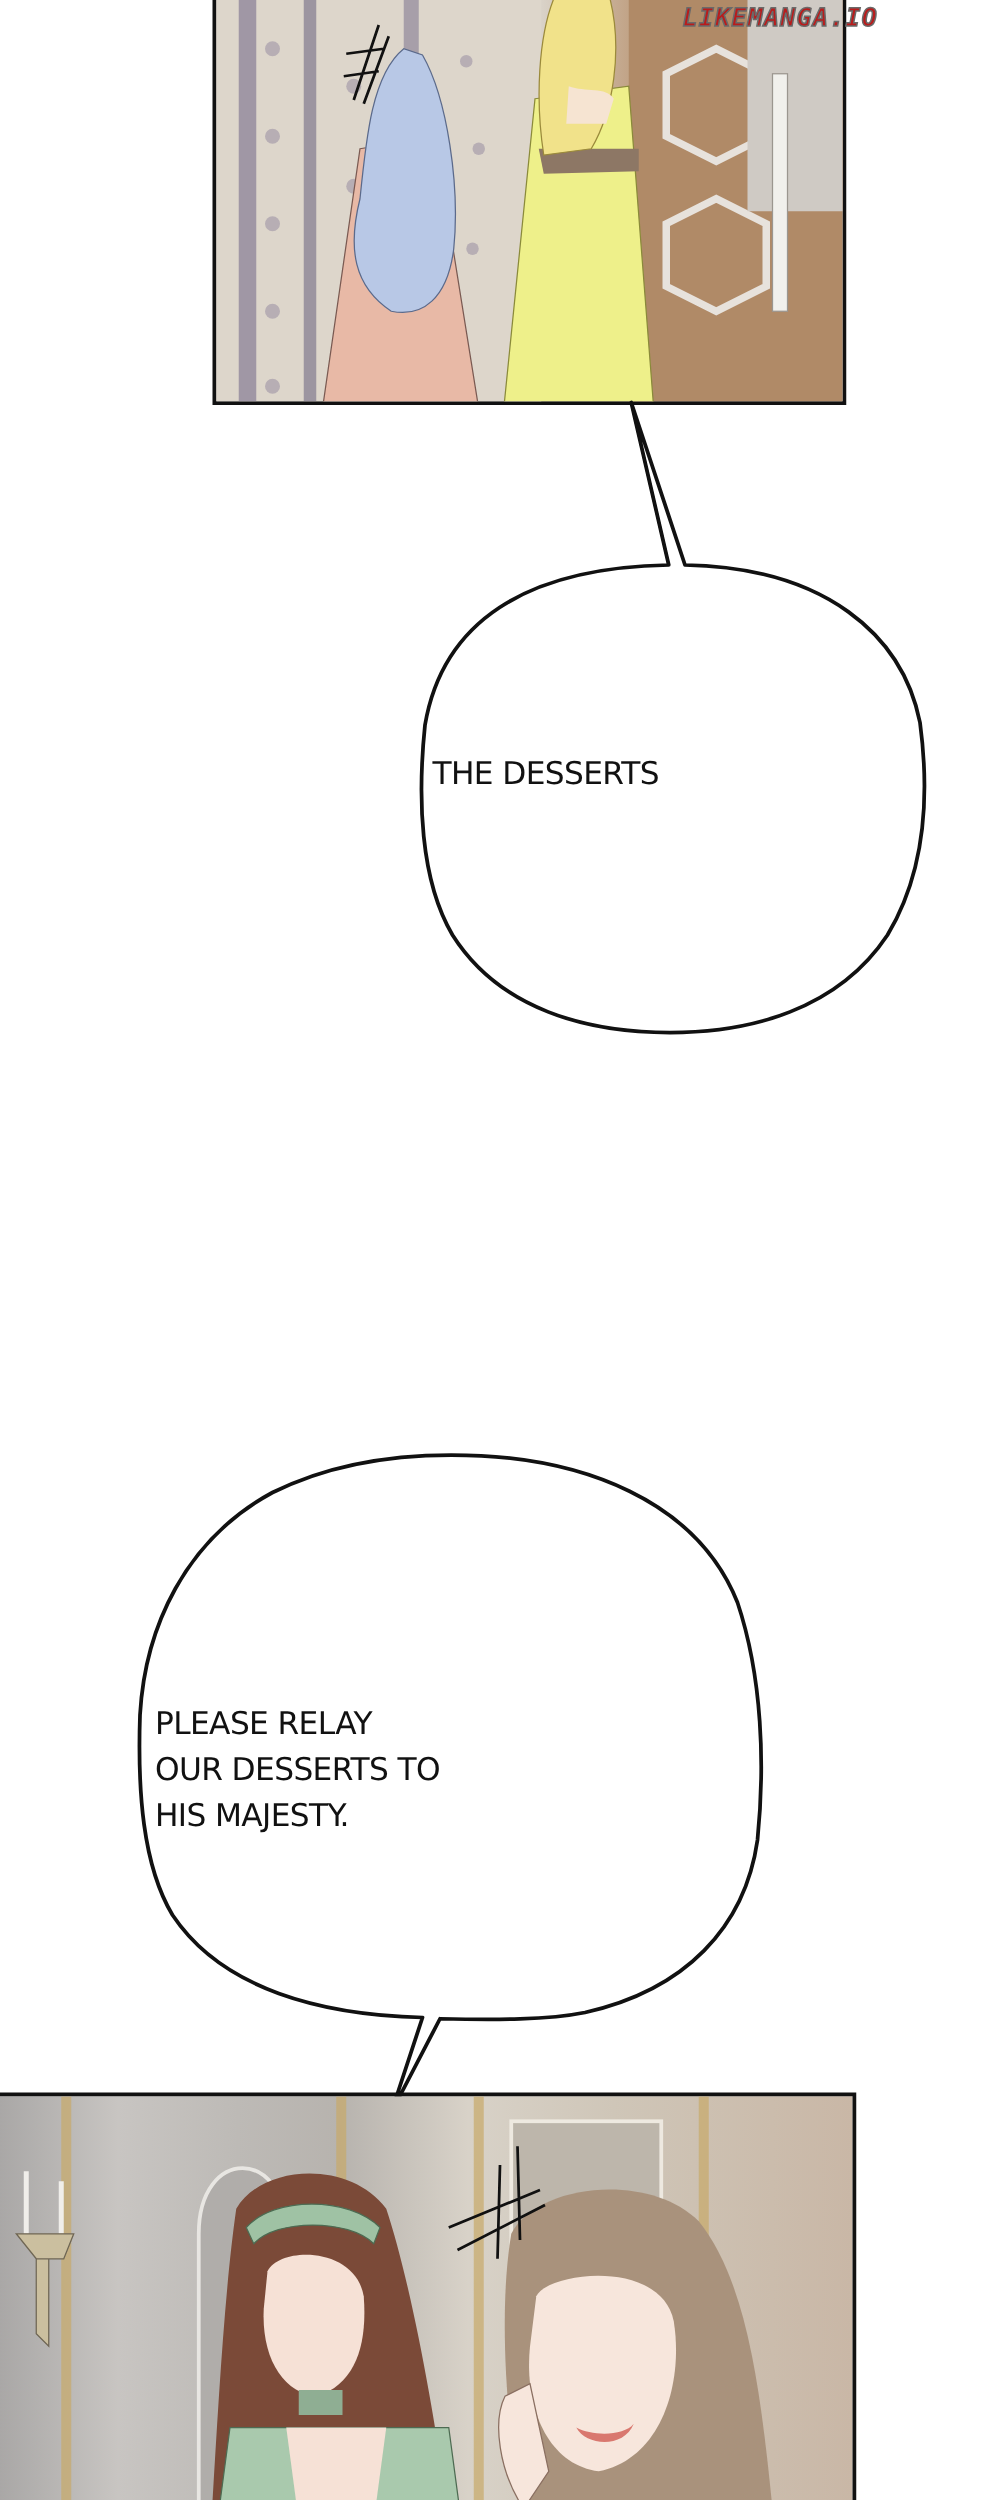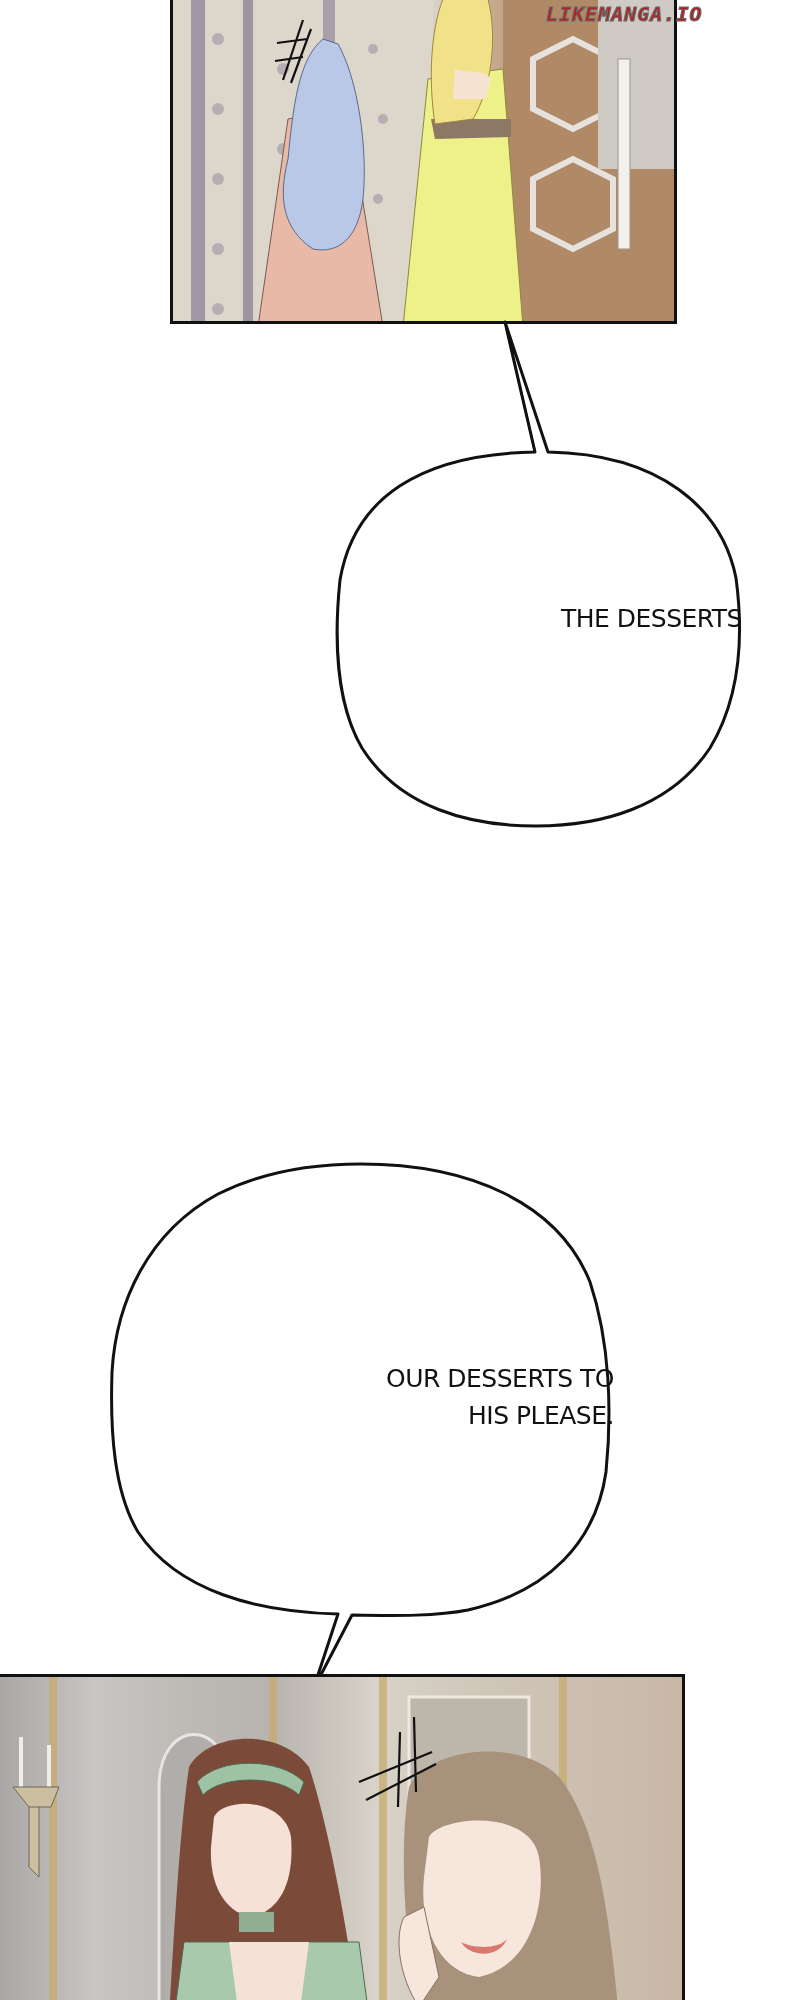--- a/index.html
+++ b/index.html
@@ -7,21 +7,21 @@
   .panel{position:absolute;border:3px solid #111;box-sizing:border-box;overflow:hidden;}
   #panel1{left:170px;top:-4px;width:507px;height:328px;
     background:
       linear-gradient(90deg, transparent 0 56%, transparent 56%),
       linear-gradient(90deg,#cfc7bd 0%,#bdb3c4 10%,#e9e3d6 18%,#a9a0b8 24%,#e8e2d4 34%,#c9c1ce 44%,#d9d2c8 52%,#b78f6a 72%,#a87d57 80%,#c9c3bd 86%,#e6e4e0 100%);}
   #panel2{left:-4px;top:1674px;width:689px;height:340px;
     background:linear-gradient(90deg,#a9a7a6 0%,#c8c5c2 14%,#bdbab6 28%,#b7b3ae 40%,#d8d2c8 55%,#cfc6b8 72%,#c9b7a6 100%);}
   .fig{position:absolute;}
   .bubble{position:absolute;}
   .bubble svg{position:absolute;left:0;top:0;overflow:visible;}
-  .bubble-text{position:absolute;left:16px;right:0;text-align:right;color:#111;font-family:"DejaVu Sans","Liberation Sans",sans-serif;font-size:25px;line-height:37px;letter-spacing:-0.5px;}
+  .bubble-text{position:absolute;left:16px;right:0;text-align:left;color:#111;font-family:"DejaVu Sans","Liberation Sans",sans-serif;font-size:25px;line-height:37px;letter-spacing:-0.5px;}
   .bubble-text span{display:block;}
   .watermark{position:absolute;left:546px;top:2px;font-family:"DejaVu Sans Mono","Liberation Mono",monospace;font-weight:bold;font-style:italic;font-size:20px;letter-spacing:1px;color:#b91c1c;-webkit-text-stroke:1.2px #6a6a6a;}
   .sfx{position:absolute;}
 </style>
 </head>
 <body>
 
 <div class="panel" id="panel1">
   <svg class="fig" width="507" height="328" viewBox="0 0 507 328">
 
@@ -90,22 +90,23 @@
              C502 180 504 250 498 310
              C488 380 440 430 360 448
              C330 454 290 454 244 453
              L205 528 L230 452
              C150 450 70 430 30 370
              C6 330 2 270 4 210
              C8 140 40 70 110 32
              C150 12 200 2 253 2 Z" fill="#ffffff" stroke="#111" stroke-width="3" stroke-linejoin="round"></path>
   </svg>
   <div class="bubble-text" style="top:198px;">
+    <span>PLEASE RELAY</span>
     <span>OUR DESSERTS TO</span>
-    <span>HIS PLEASE.</span>
+    <span>HIS MAJESTY.</span>
   </div>
 </div>
 
 <div class="panel" id="panel2">
   <svg class="fig" width="689" height="340" viewBox="0 0 689 340">
 
     <rect x="50" y="0" width="8" height="340" fill="#c8a96a" opacity="0.7"></rect>
     <rect x="270" y="0" width="8" height="340" fill="#c8a96a" opacity="0.7"></rect>
     <rect x="380" y="0" width="8" height="340" fill="#c8a96a" opacity="0.7"></rect>
     <rect x="560" y="0" width="8" height="340" fill="#c8a96a" opacity="0.7"></rect>

